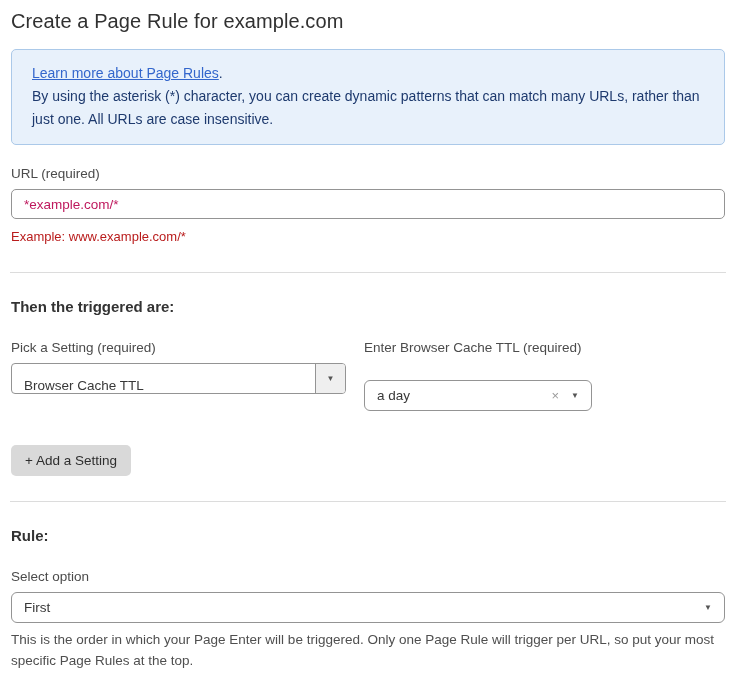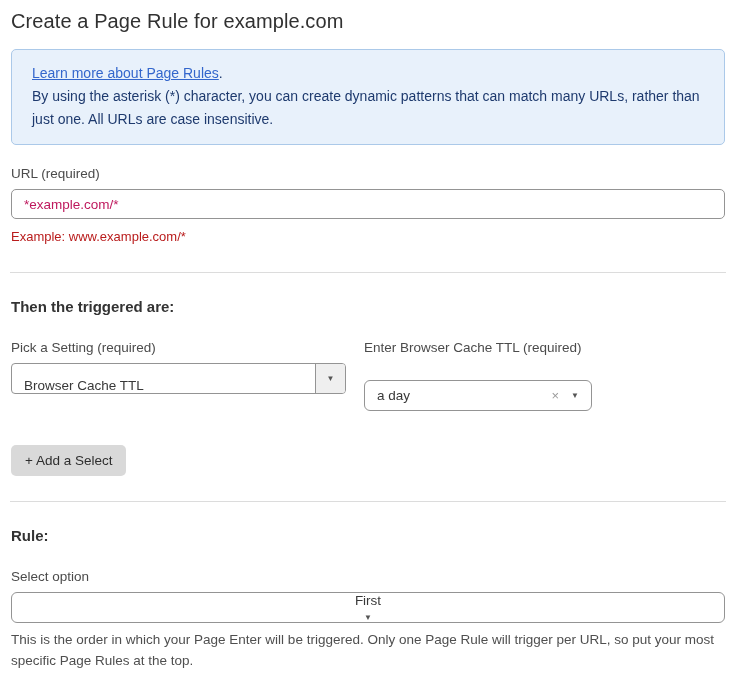--- a/index.html
+++ b/index.html
@@ -111,21 +111,21 @@
     font-size: 13.5px;
     padding: 8px 16px;
     cursor: pointer;
     color: #2e2e2e;
     background: var(--gray-button, #d6d6d6);
   }
   .add-setting-btn { margin-top: 34px; background: #d9d9d9; padding: 8px 14px; }
   .order-select {
     width: 100%;
     border-radius: 6px;
-    display: flex; align-items: center; flex-direction: column;
+    display: flex; align-items: center;
   }
   .order-select .select-value { flex: 1; padding: 0 12px; }
   .order-select .caret { padding: 0 12px; }
   .order-helper {
     font-size: 13.5px;
     color: #4f4f4f;
     line-height: 21px;
     margin-top: 6px;
   }
 </style>
@@ -162,21 +162,21 @@
   <div>
     <div class="col-label">Enter Browser Cache TTL (required)</div>
     <div class="select-box ttl-select">
       <span class="select-value">a day</span>
       <span class="clear-x">×</span>
       <span class="caret ttl-caret">▼</span>
     </div>
   </div>
 </div>
 
-<button class="btn add-setting-btn">+ Add a Select</button>
+<button class="btn add-setting-btn">+ Add a Setting</button>
 
 <hr class="divider">
 
 <div class="section-heading">Rule:</div>
 
 <div class="col-label">Select option</div>
 <div class="select-box order-select">
   <span class="select-value">First</span>
   <span class="caret">▼</span>
 </div>

